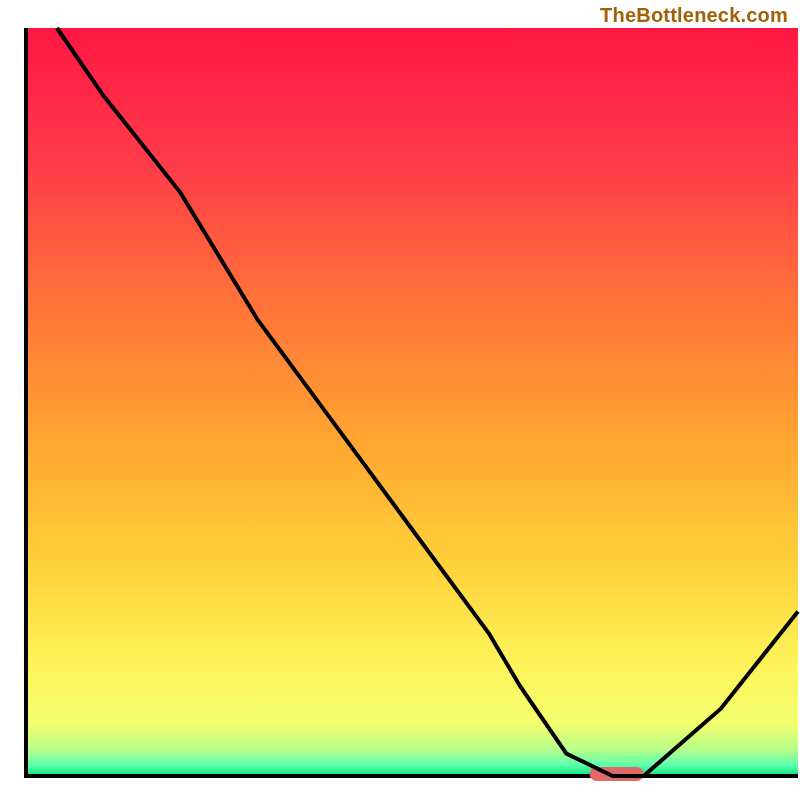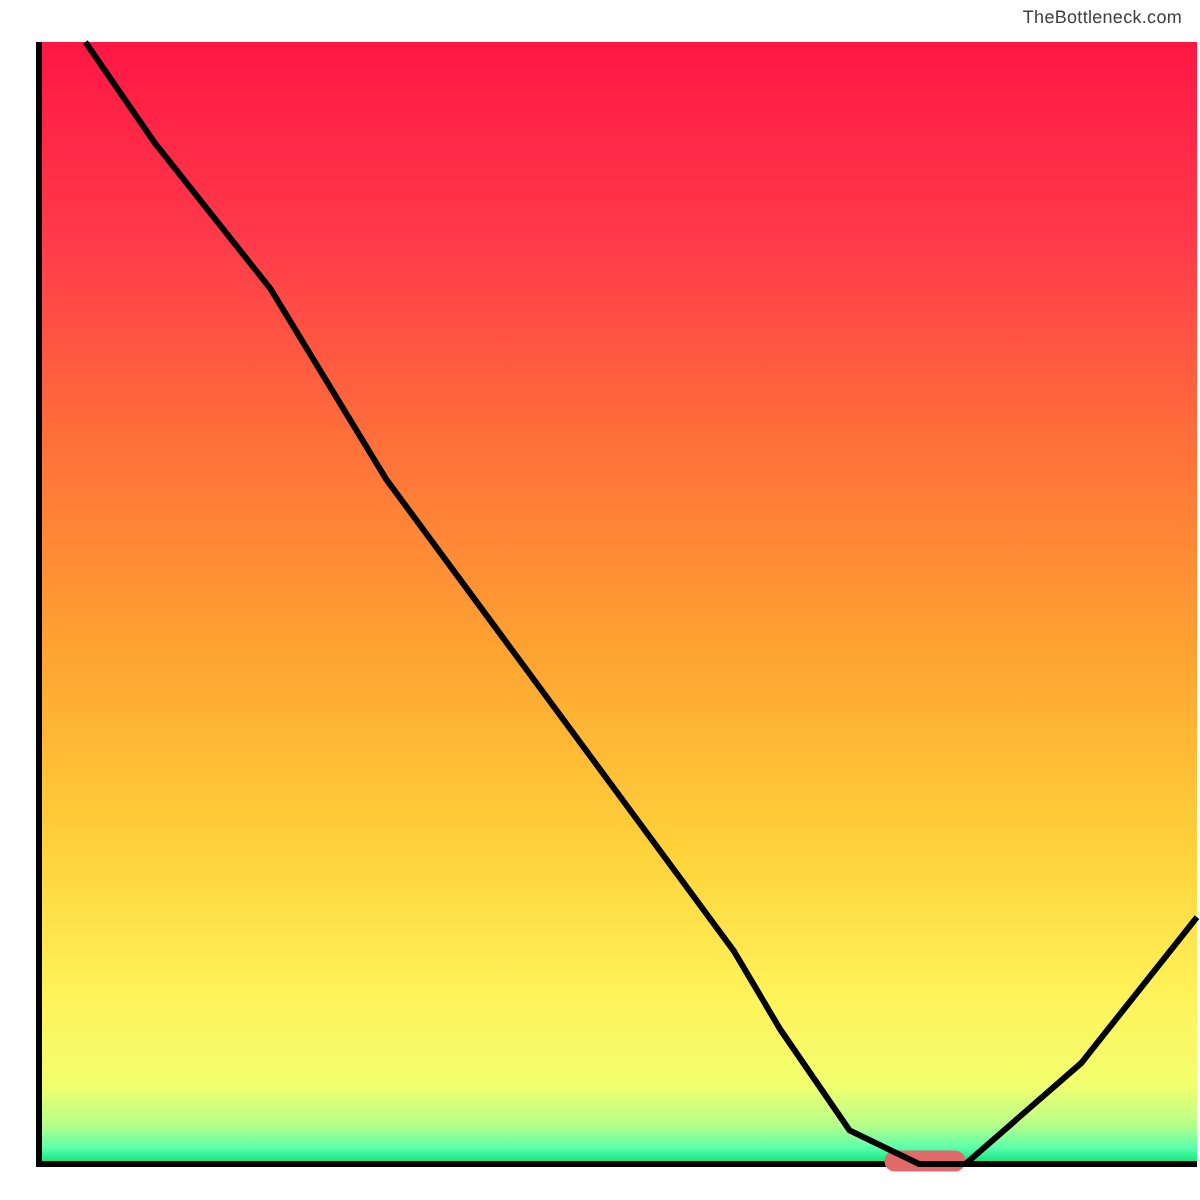--- a/index.html
+++ b/index.html
@@ -12,23 +12,23 @@
   }
   .container {
     position: relative;
     width: 800px;
     height: 800px;
   }
   .watermark {
     position: absolute;
     top: 4px;
     right: 12px;
-    font-size: 12px;
-    font-weight: 400;
-    color: #404040;
+    font-size: 20px;
+    font-weight: 700;
+    color: #a16207;
     letter-spacing: 0.2px;
   }
   svg {
     display: block;
   }
 </style>
 </head>
 <body>
 
 <div class="container">

